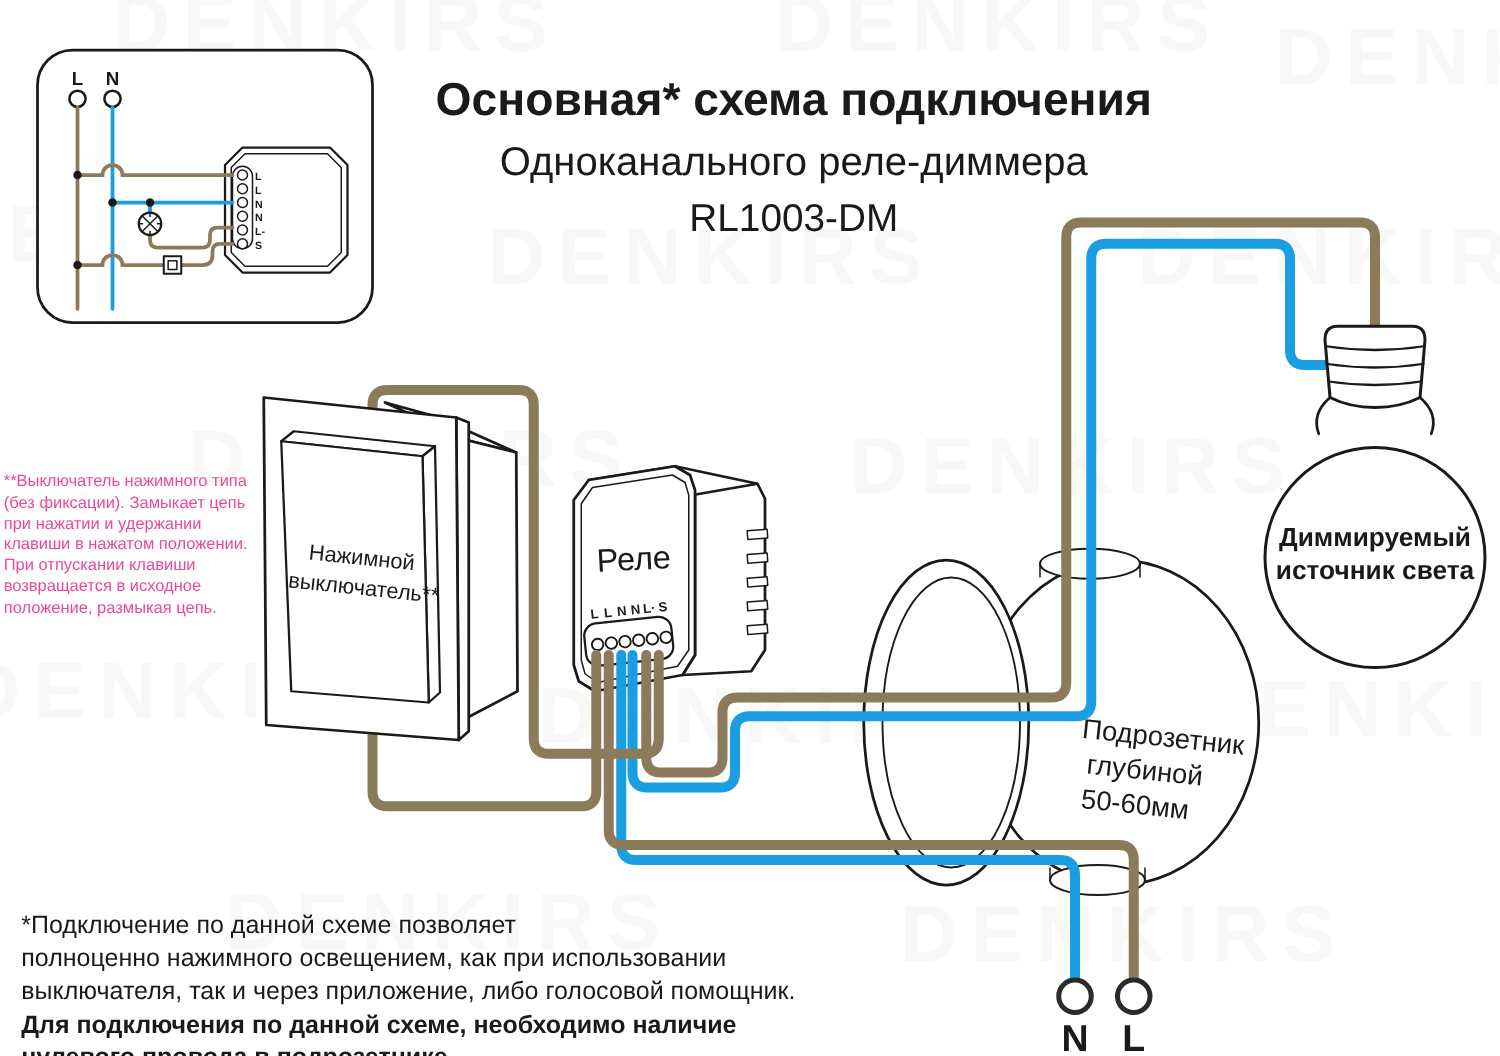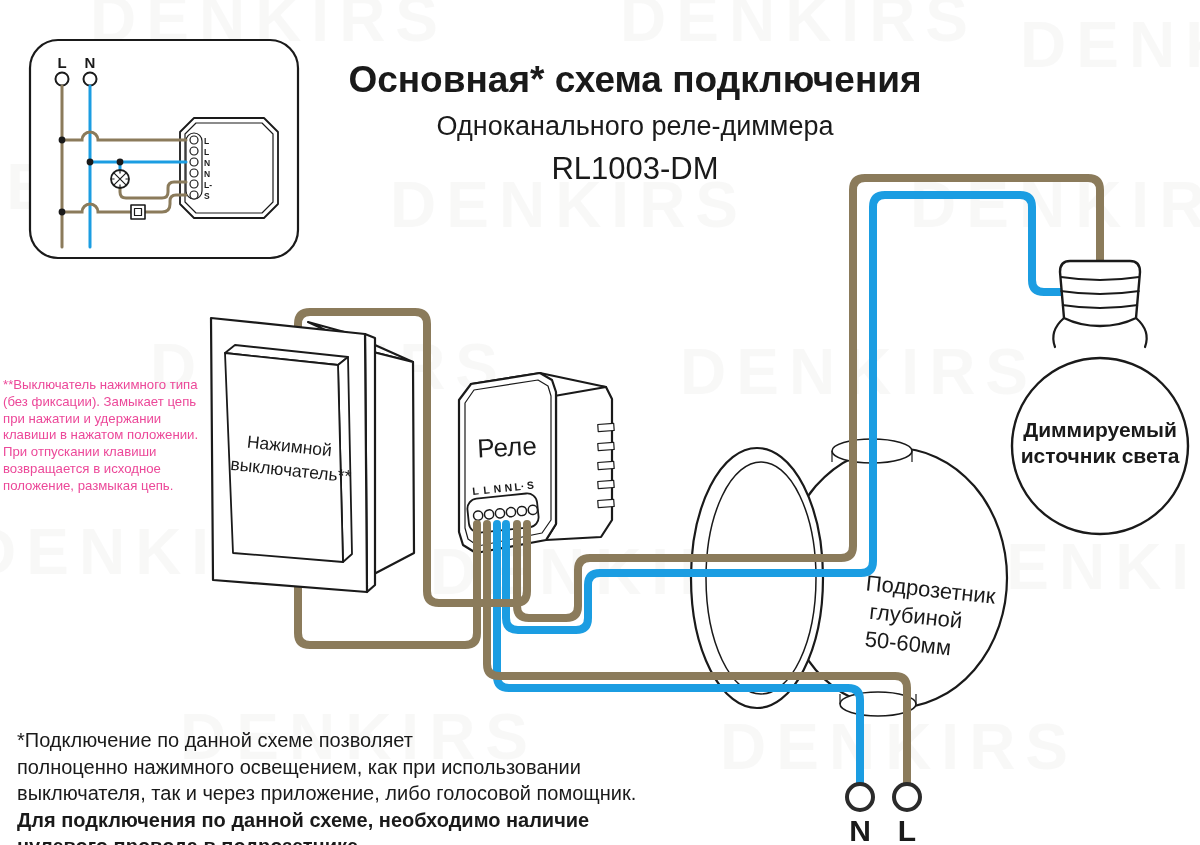--- a/index.html
+++ b/index.html
@@ -5,21 +5,21 @@
   html,body{margin:0;padding:0;}
   body{width:1200px;height:845px;position:relative;overflow:hidden;background:#ffffff;
        font-family:"Liberation Sans", sans-serif;color:#1a1a1a;}
   .abs{position:absolute;}
   
   .wm{position:absolute;font-weight:bold;font-size:64px;letter-spacing:10px;
       color:#8a8a80;opacity:0.055;white-space:nowrap;pointer-events:none;}
   
   #header{left:290px;top:46px;width:690px;text-align:center;}
   .title{font-size:37px;font-weight:bold;line-height:1.2;margin-top:12px;}
-  .subtitle{font-size:27px;font-weight:normal;margin-top:9px;}
+  .subtitle{font-size:32px;font-weight:normal;margin-top:9px;}
   .model{font-size:31px;font-weight:normal;margin-top:9px;}
   
   #footnote{left:3px;top:377px;width:210px;font-size:13.2px;line-height:16.8px;
             color:#ec4899;white-space:pre-line;}
   
   #note{left:17px;top:727px;width:740px;font-size:20px;line-height:26.5px;}
   #note .reg{white-space:pre-line;}
   #note .bld{white-space:pre-line;font-weight:bold;}
   
   svg{position:absolute;left:0;top:0;}

